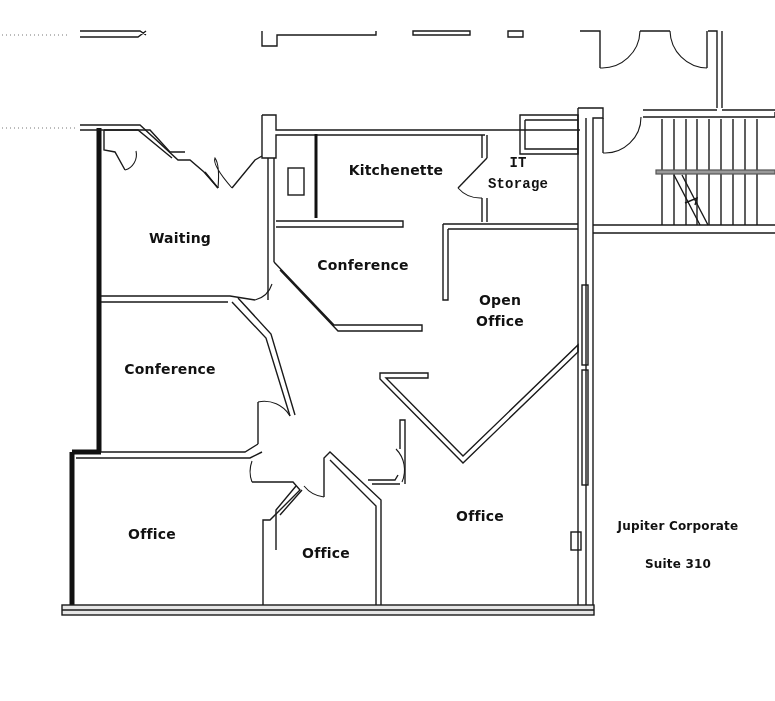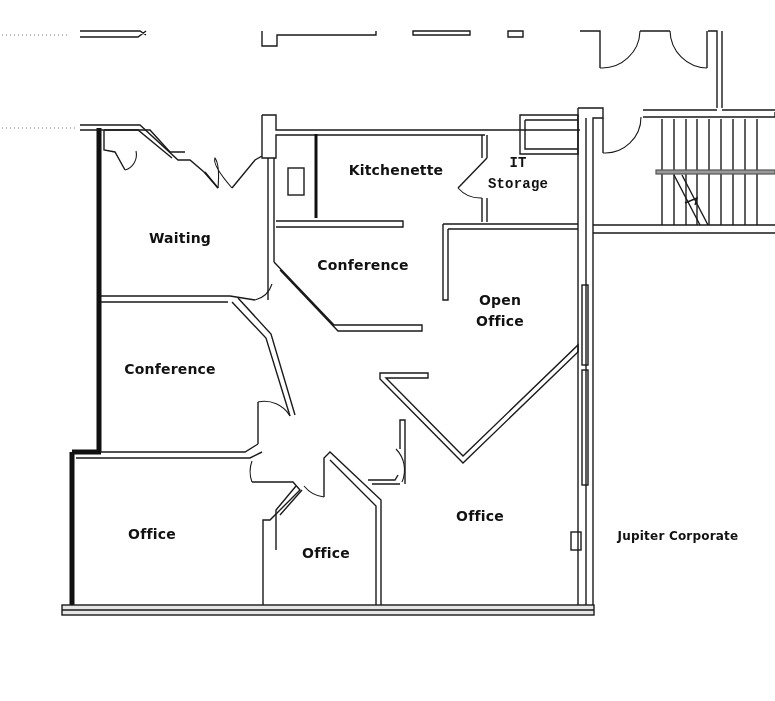--- a/index.html
+++ b/index.html
@@ -129,13 +129,14 @@
   <div>Office</div>
 </div>
 <div class="label" style="left:170px; top:369px;text-align:center;">Conference</div>
 <div class="label" style="left:152px; top:534px;">Office</div>
 <div class="label" style="left:326px; top:553px;">Office</div>
 <div class="label" style="left:480px; top:516px;">Office</div>
 
 <div class="label info" style="left:678px; top:545px;">
   <div>Jupiter Corporate</div>
   <div style="height:18px"></div>
+  <div>Suite 310</div>
 </div>
 
 </body></html>

